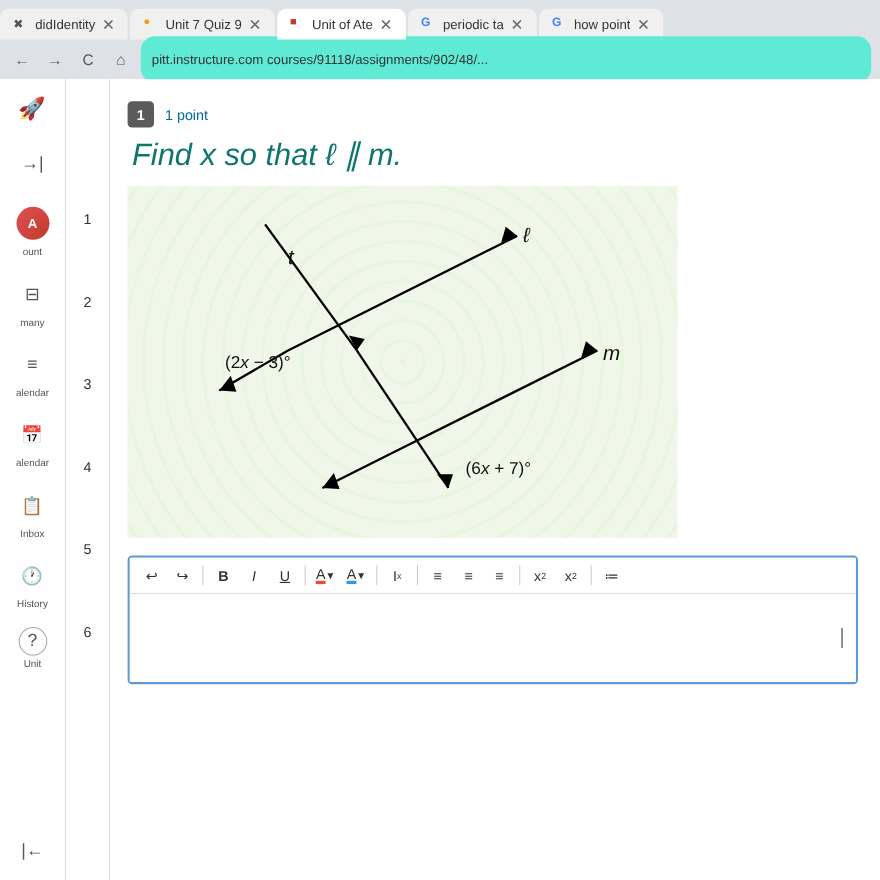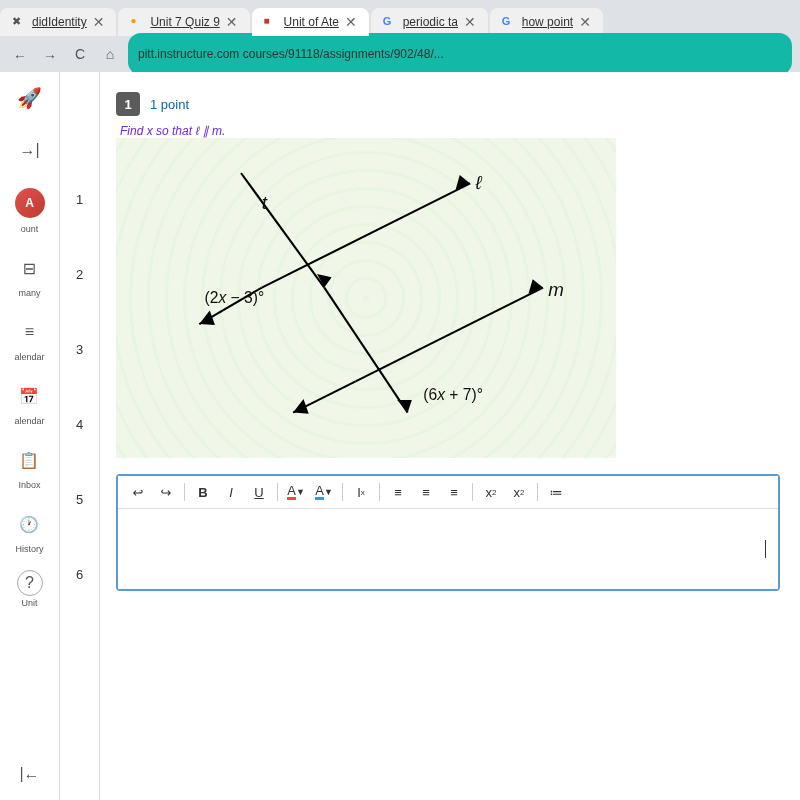--- a/index.html
+++ b/index.html
@@ -43,21 +43,20 @@
       width: 14px;
       height: 14px;
       flex-shrink: 0;
     }
 
     .tab-label {
       overflow: hidden;
       text-overflow: ellipsis;
       white-space: nowrap;
       flex: 1;
-      text-decoration: underline;
     }
 
     .tab-close {
       font-size: 14px;
       color: #666;
       cursor: pointer;
     }
 
     .address-bar-row {
       display: flex;
@@ -79,21 +78,21 @@
       color: #555;
       cursor: pointer;
       background: transparent;
       border: none;
     }
 
     .address-bar {
       flex: 1;
       height: 42px;
       border-radius: 13px;
-      background: #14b8a6;
+      background: #5eead4;
       display: flex;
       align-items: center;
       padding: 0 10px;
       font-size: 12px;
       color: #333;
     }
 
     
     .main-area {
       display: flex;
@@ -183,24 +182,24 @@
       font-weight: bold;
       flex-shrink: 0;
     }
 
     .question-points {
       font-size: 13px;
       color: #0369a1;
     }
 
     .question-text {
-      font-size: 12px;
+      font-size: 28px;
       font-style: italic;
-      color: #6d28d9;
-      margin-bottom: 0;
+      color: #0f766e;
+      margin-bottom: 12px;
       margin-left: 4px;
     }
 
     
     .diagram-container {
       width: 100%;
       max-width: 500px;
       height: 320px;
       position: relative;
       margin-bottom: 16px;

